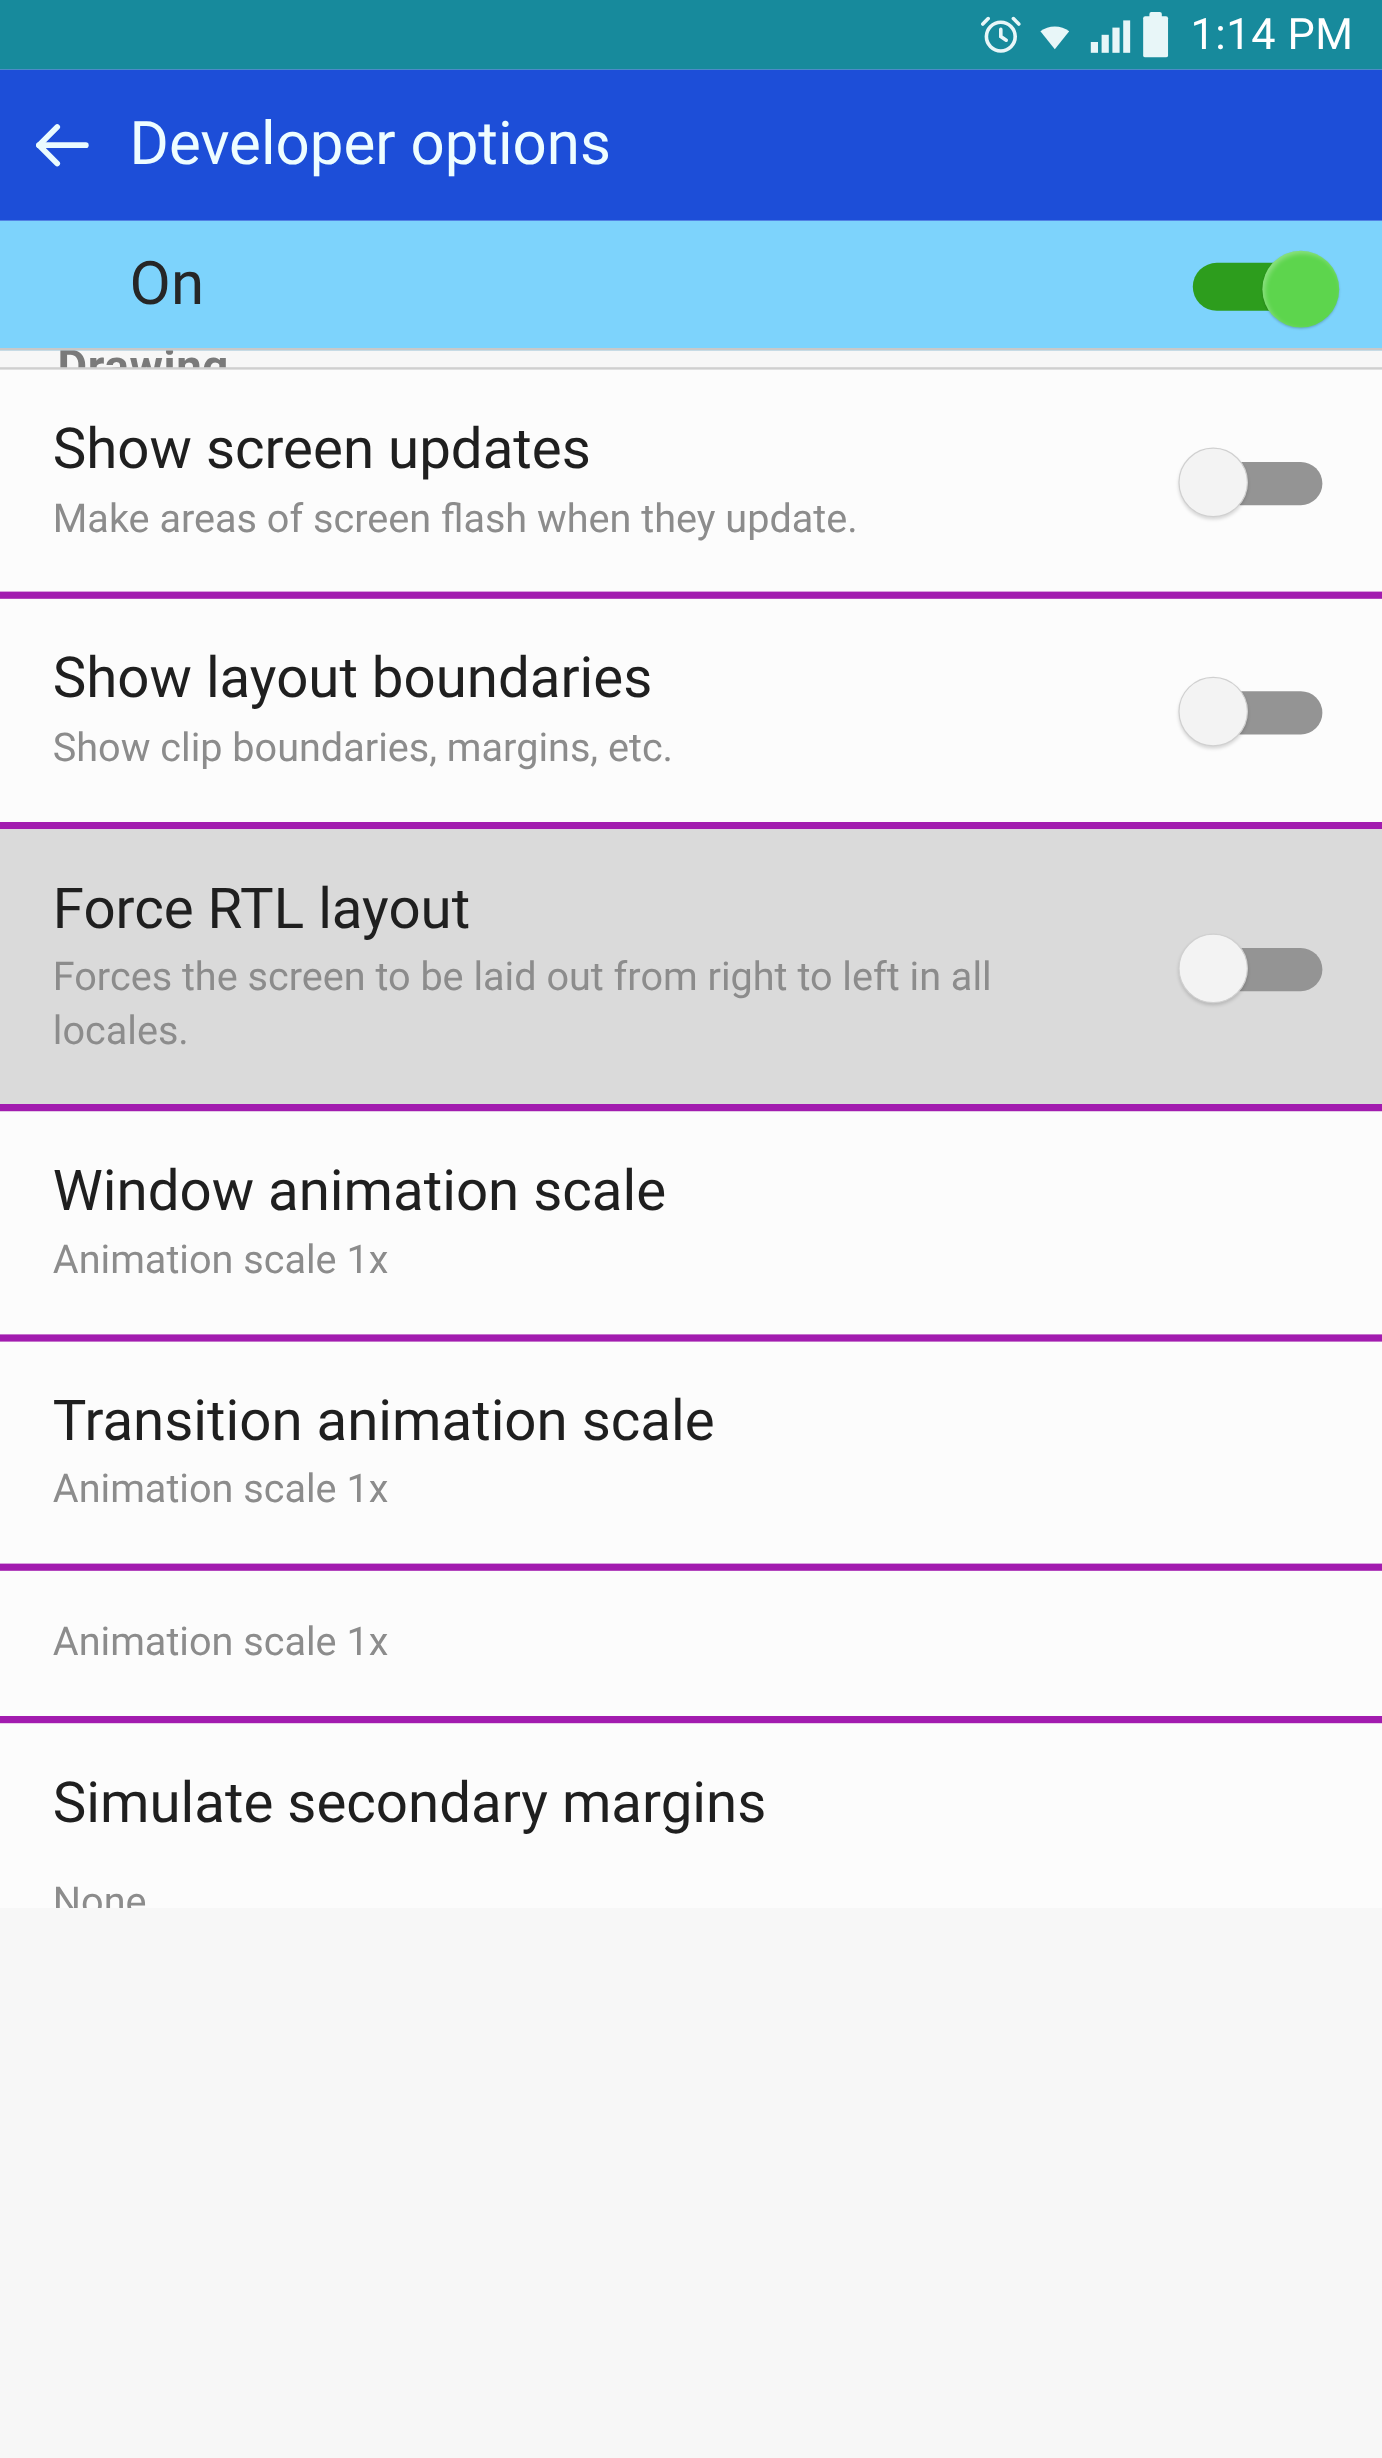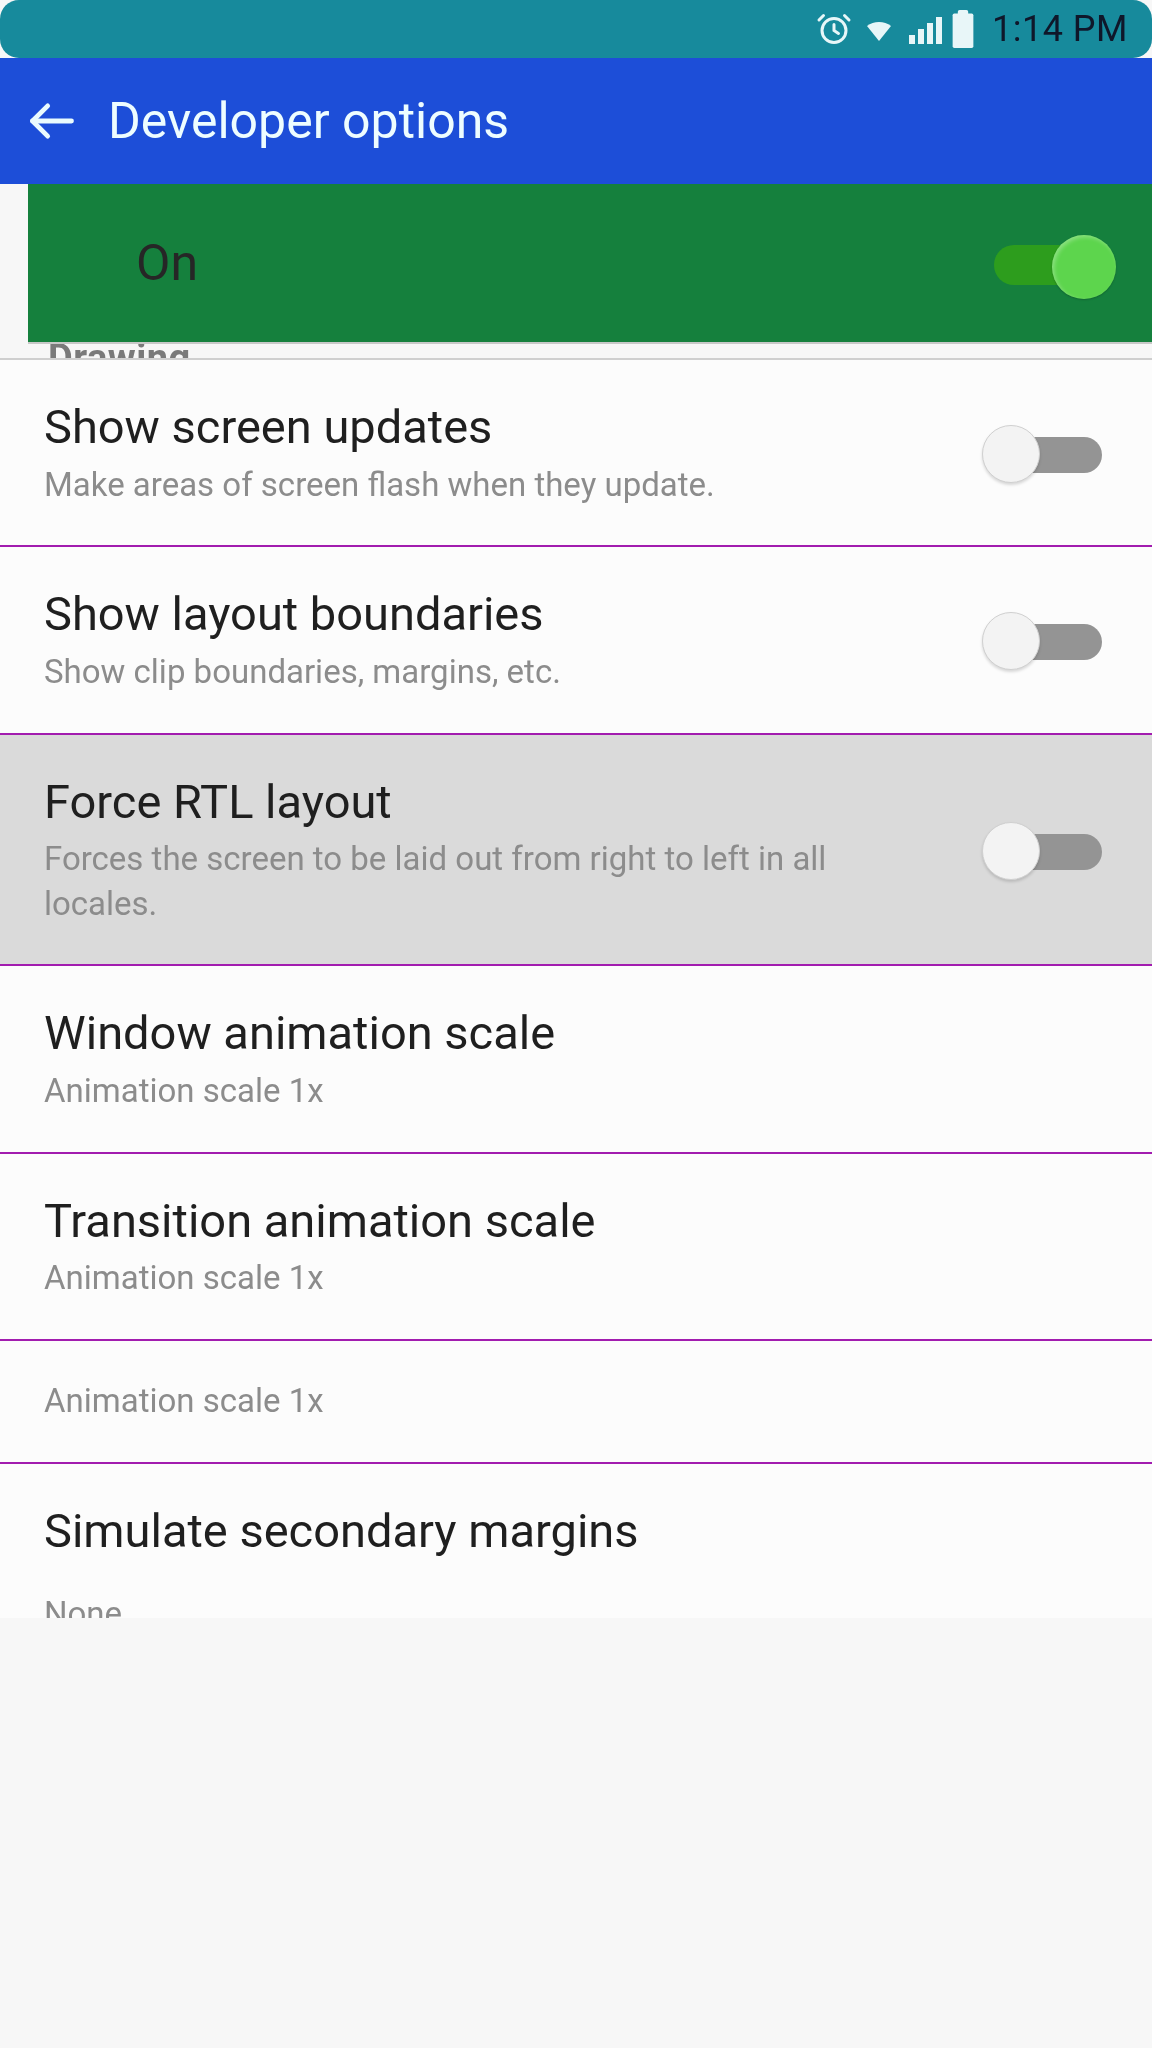--- a/index.html
+++ b/index.html
@@ -15,23 +15,22 @@
       overflow: hidden;
       position: relative;
     }
     .status-bar {
       height: 58px;
       background: #178a9c;
       display: flex;
       justify-content: flex-end;
       align-items: center;
       padding: 0 24px;
-      color: #0f172a;
+      color: #ffffff;
       gap: 10px;
-      border-radius: 19px;
     }
     .status-icons {
       display: flex;
       align-items: center;
       gap: 8px;
     }
     .status-time {
       font-size: 36px;
       font-weight: 400;
       letter-spacing: 0.5px;
@@ -50,28 +49,27 @@
       display: flex;
       align-items: center;
       cursor: pointer;
     }
     .app-title {
       font-size: 50px;
       font-weight: 400;
       color: #eefdff;
     }
     .master-panel {
-      height: 160px;
-      background: #15803d;
+      height: 108px;
+      background: #7dd3fc;
       border-bottom: 2px solid #c8c8c8;
       display: flex;
       align-items: center;
       padding: 0 44px 0 108px;
       justify-content: space-between;
-      margin-left: 28px;
     }
     .master-label {
       font-size: 50px;
       color: #262626;
     }
     .section-header-clipped {
       height: 16px;
       overflow: hidden;
       position: relative;
       border-bottom: 2px solid #cfcfcf;
@@ -86,21 +84,21 @@
       letter-spacing: 0.5px;
     }
     .list-container {
       background: #fcfcfc;
     }
     .setting-row {
       display: flex;
       align-items: center;
       padding: 38px 44px;
       min-height: 120px;
-      border-bottom: 2px solid #a21caf;
+      border-bottom: 6px solid #a21caf;
     }
     .setting-row.highlight {
       background: #dadada;
       gap: 21px;
     }
     .row-text {
       flex: 1;
       padding-right: 20px;
     }
     .row-title {

